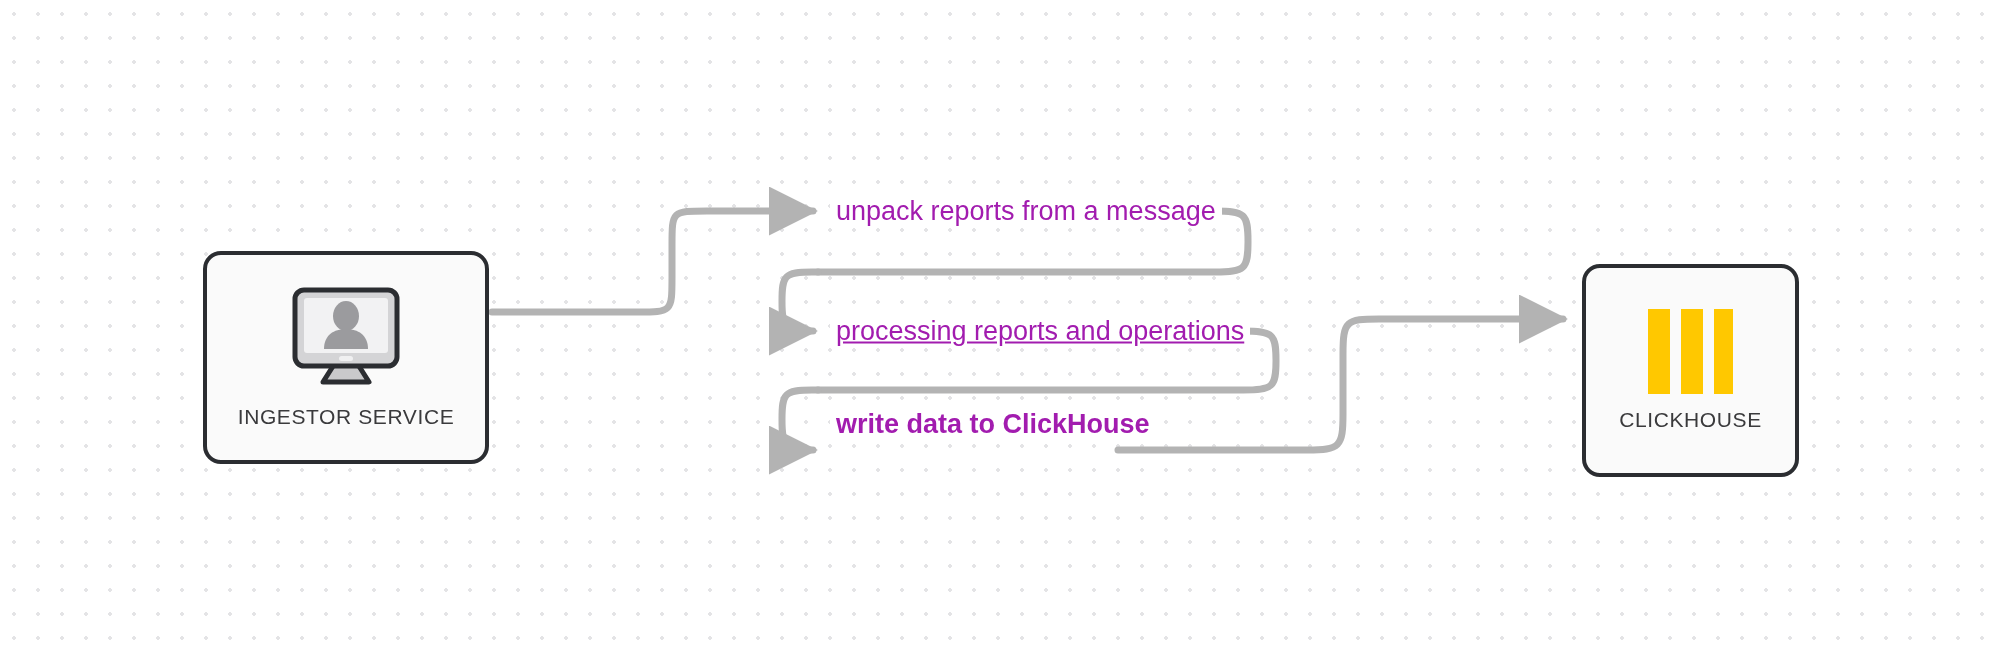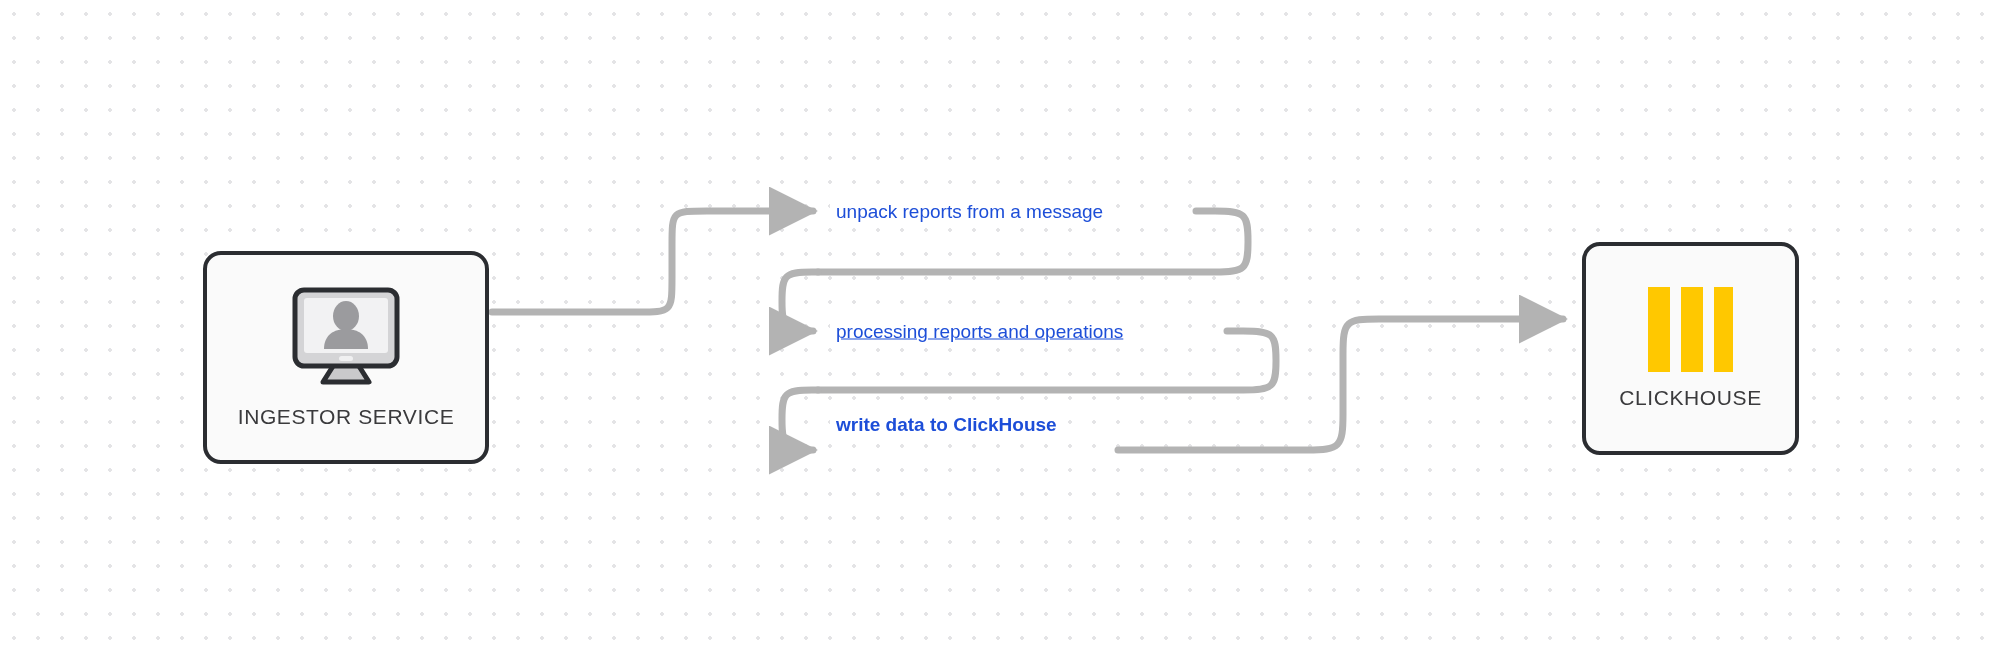--- a/index.html
+++ b/index.html
@@ -43,21 +43,21 @@
     margin-top: 48px;
   }
   #node-ingestor {
     left: 203px;
     top: 203px;
     width: 286px;
     height: 213px;
   }
   #node-clickhouse {
     left: 1582px;
-    top: 194px;
+    top: 216px;
     width: 217px;
     height: 213px;
   }
   .node-label {
     font-size: 21px;
     letter-spacing: 0.6px;
     color: #3a3a3c;
     text-align: center;
     white-space: nowrap;
   }
@@ -65,22 +65,22 @@
   #node-clickhouse .node-label { margin-top: 14px; }
 
   .node-icon {
     display: block;
     line-height: 0;
   }
 
   
   .edge-label {
     position: absolute;
-    font-size: 19px;
-    color: #1d4ed8;
+    font-size: 27px;
+    color: #a21caf;
     white-space: nowrap;
     background: #ffffff;
     padding: 0 6px;
     line-height: 1;
     transform: translateY(-50%);
   }
   #label-unpack     { left: 830px; top: 211px; }
   #label-processing { left: 830px; top: 331px; text-decoration: underline; }
   #label-write      { left: 830px; top: 424px; font-weight: bold; }
 </style>

